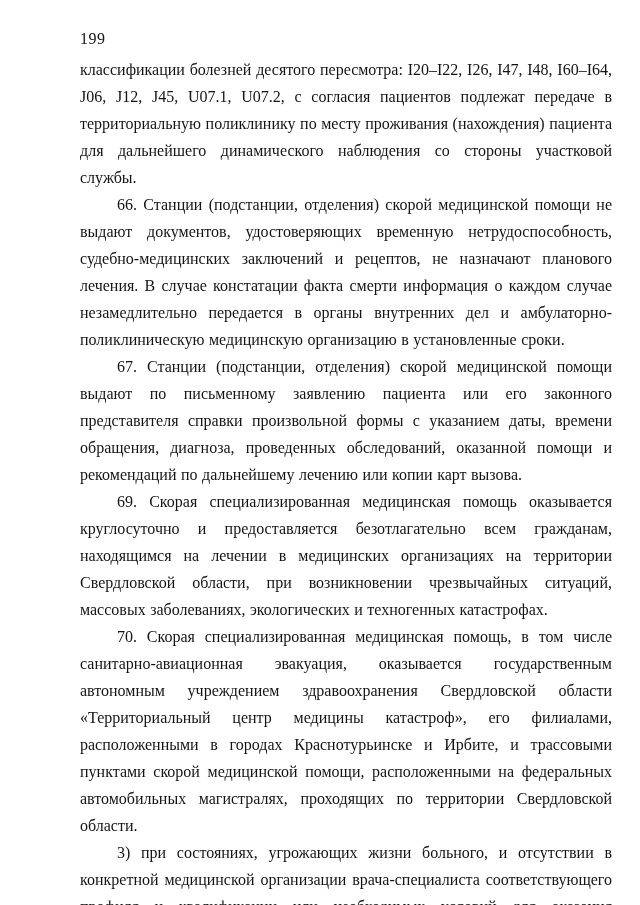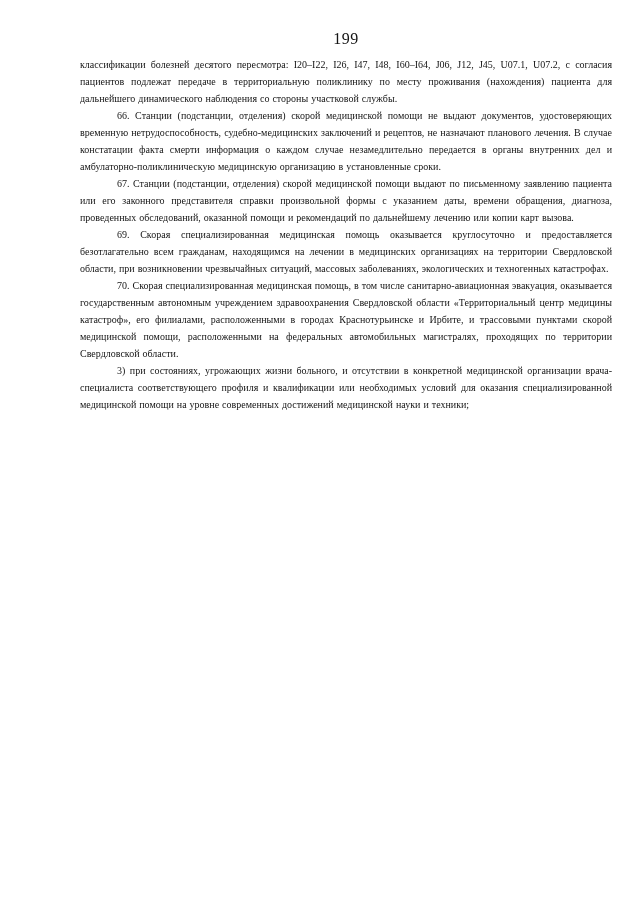--- a/index.html
+++ b/index.html
@@ -15,30 +15,30 @@
     color: #141414;
   }
   .page {
     box-sizing: border-box;
     width: 640px;
     height: 905px;
     padding: 30px 28px 0 80px;
     background: #ffffff;
   }
   .page-number {
-    text-align: center;
+    text-align: left;
     font-size: 16px;
     line-height: 18px;
     margin-bottom: 8px;
     letter-spacing: 0.5px;
   }
   .doc-body p.para {
     margin: 0;
-    font-size: 10px;
-    line-height: 17px;
+    font-size: 16px;
+    line-height: 27px;
     text-align: justify;
     text-justify: inter-word;
     word-spacing: 0.5px;
   }
   .doc-body p.para.indent {
     text-indent: 37px;
   }
 </style>
 </head>
 <body>

